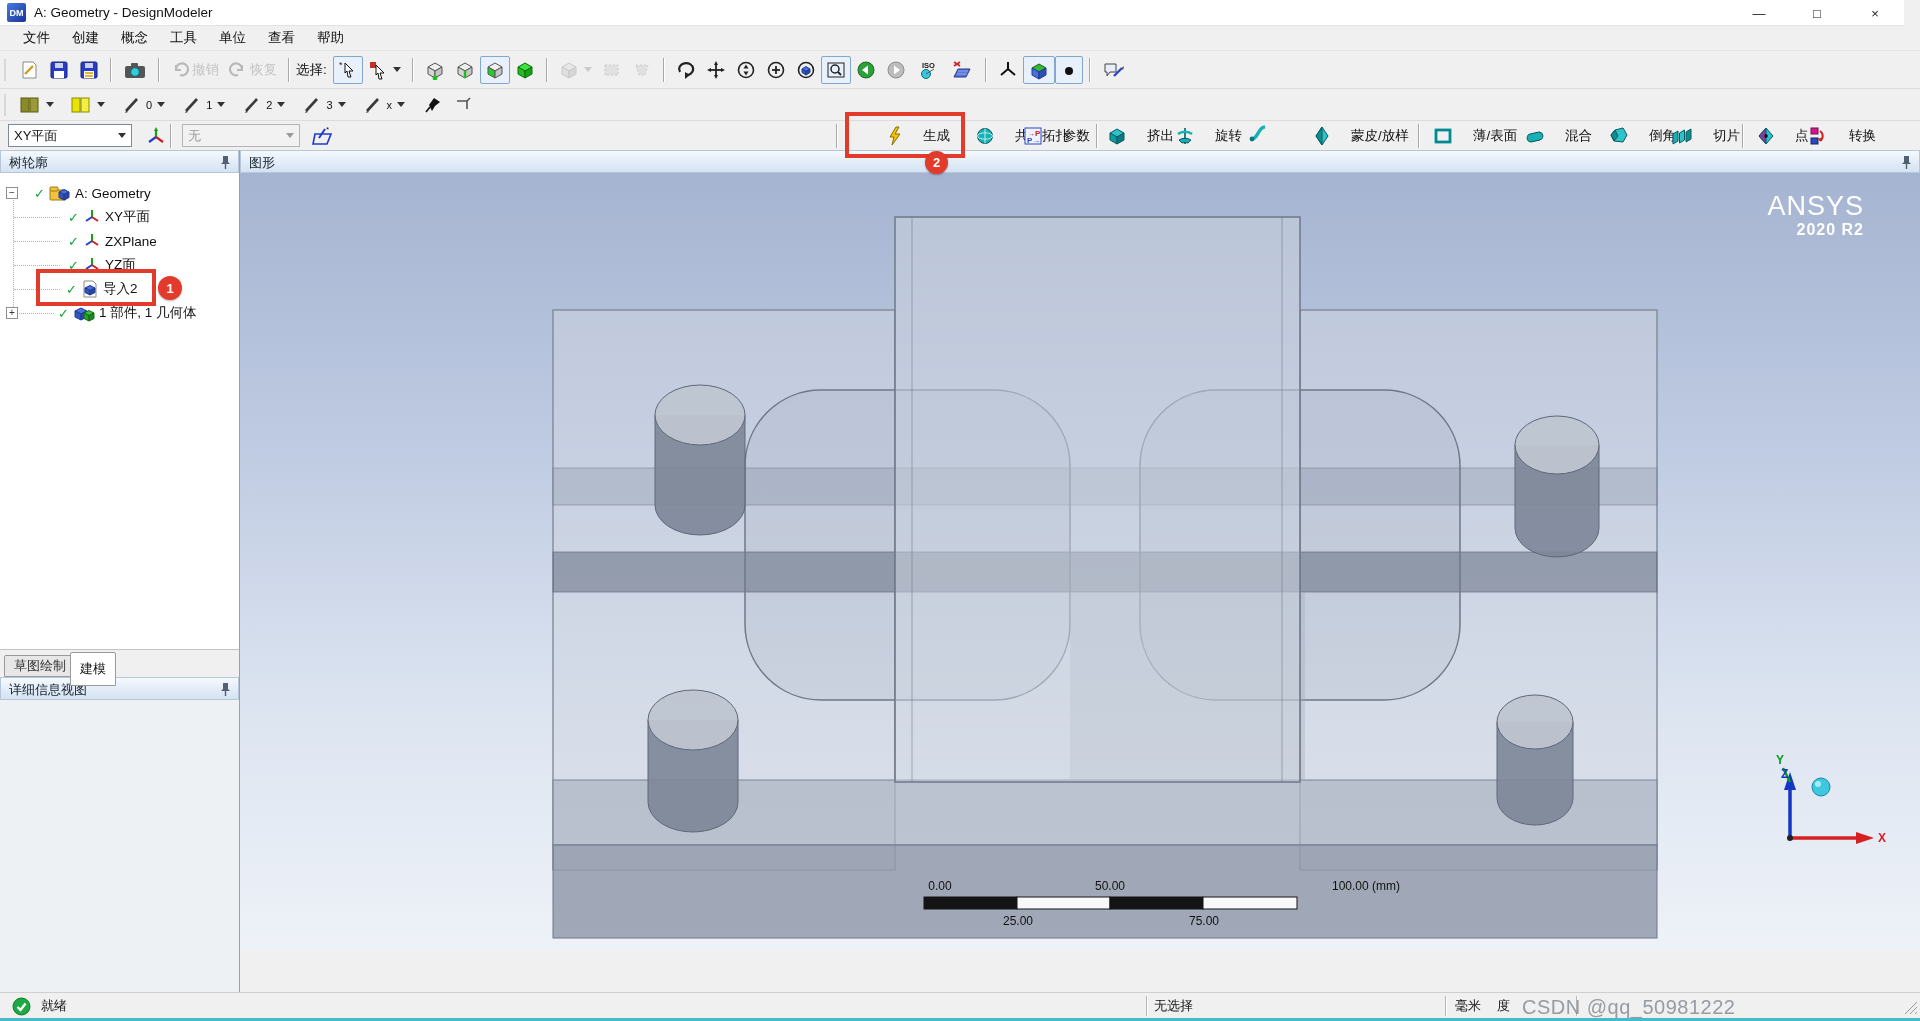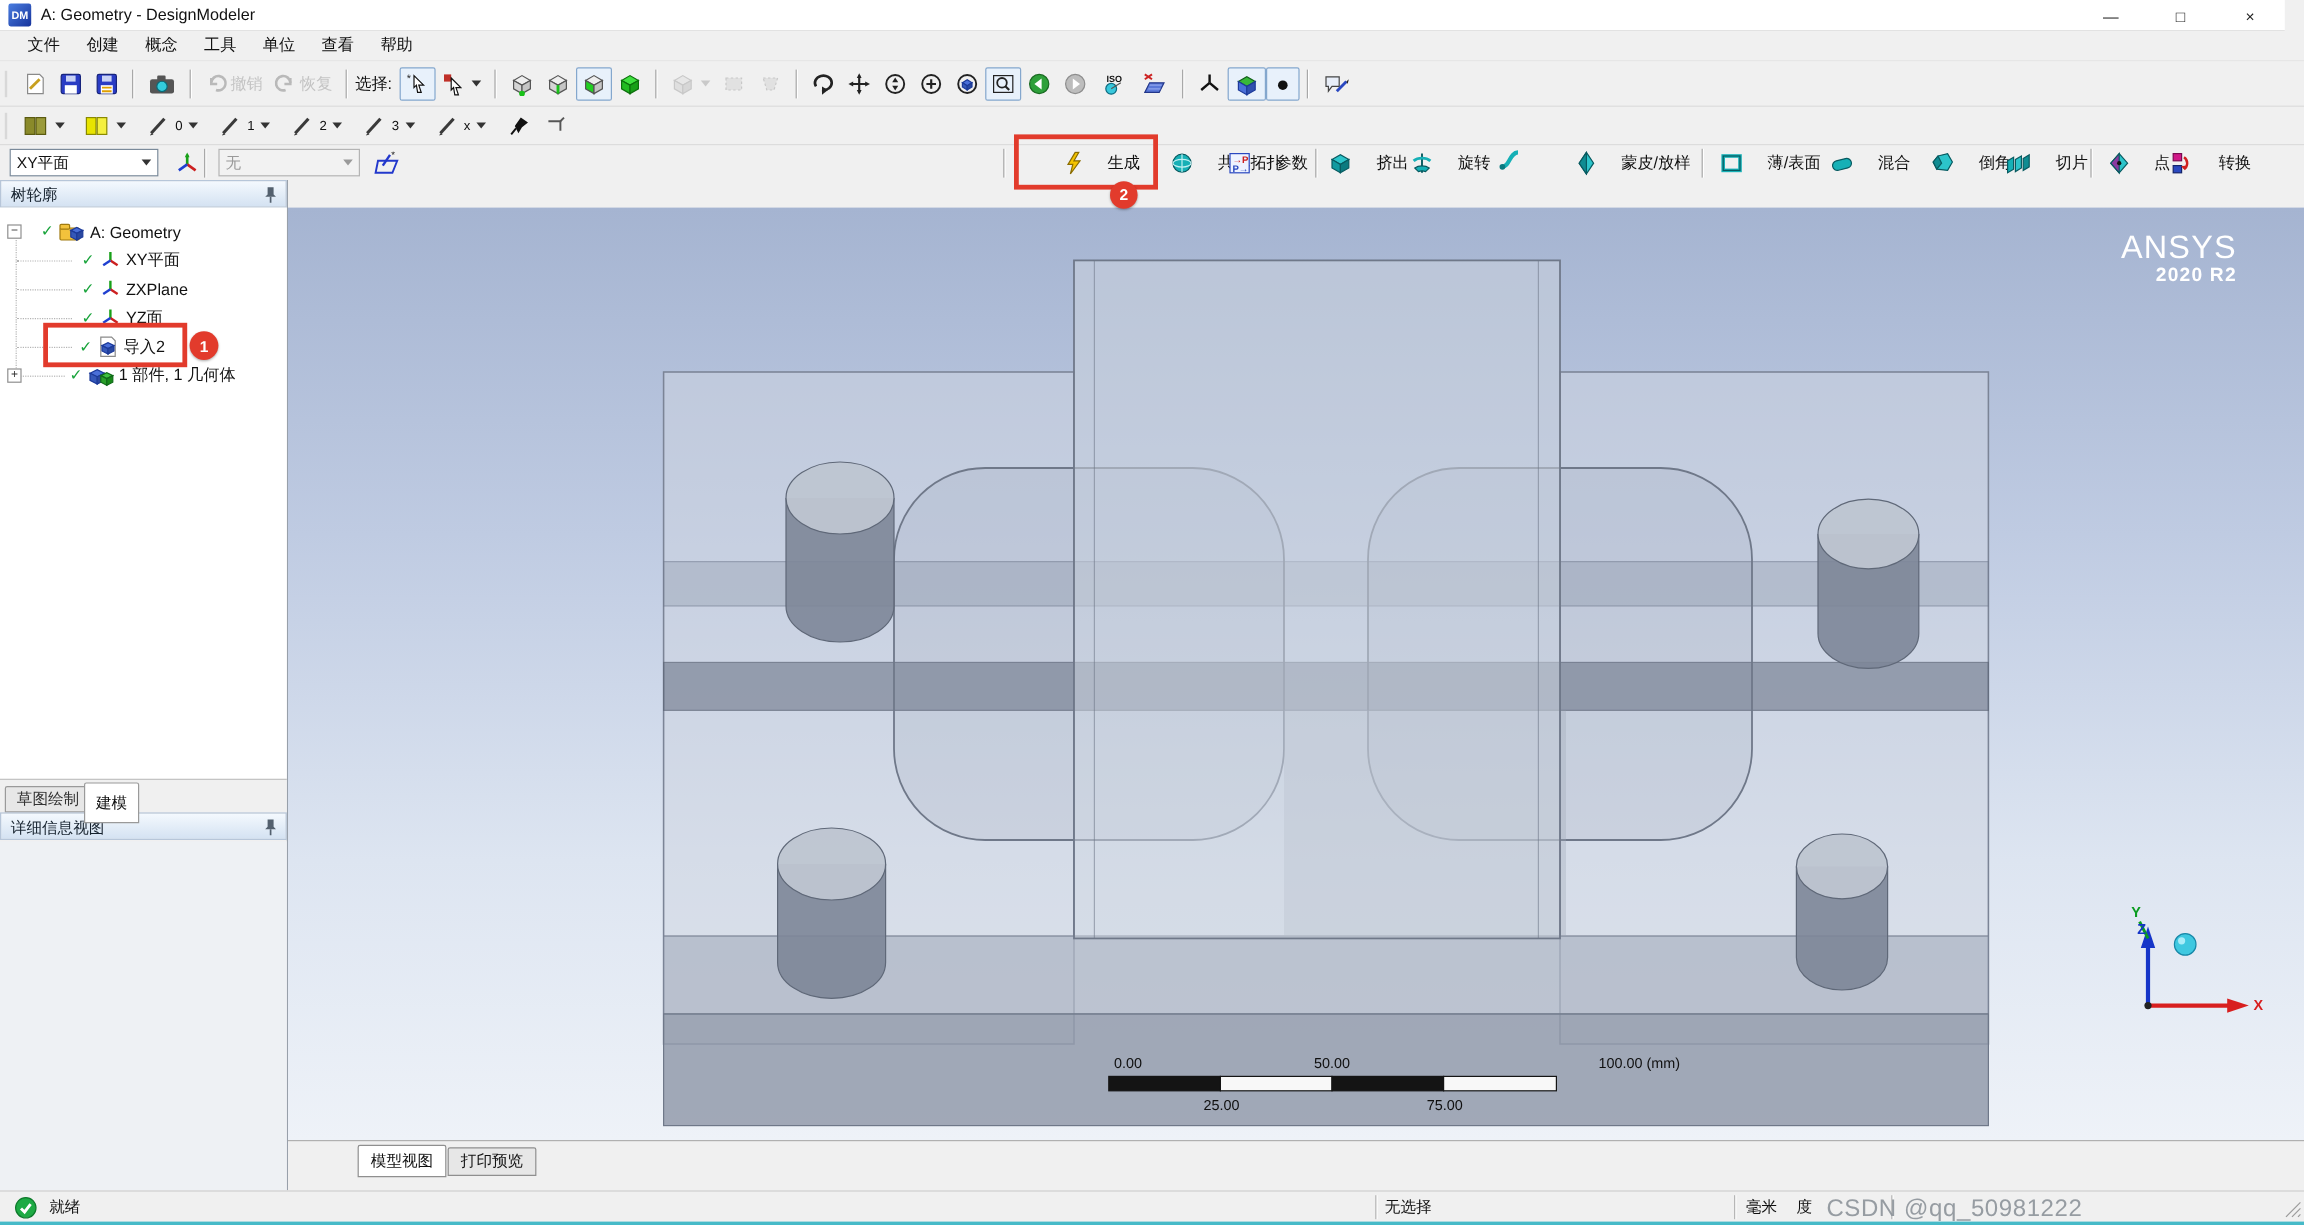--- a/index.html
+++ b/index.html
@@ -734,20 +734,29 @@
         <svg width="11" height="15">
           <path d="M3,1 h5 v6 l2,2 h-9 l2,-2 z" fill="#53606e"></path>
           <line x1="5.5" y1="9" x2="5.5" y2="14" stroke="#53606e" stroke-width="1.4"></line>
         </svg>
       </span>
   </div>
   <div class="details-body"></div>
 </div>
 
 <div class="right-panel">
+  <div class="panel-header">
+    <span>图形</span>
+    <span class="pin">
+        <svg width="11" height="15">
+          <path d="M3,1 h5 v6 l2,2 h-9 l2,-2 z" fill="#53606e"></path>
+          <line x1="5.5" y1="9" x2="5.5" y2="14" stroke="#53606e" stroke-width="1.4"></line>
+        </svg>
+      </span>
+  </div>
 
   <div class="viewport">
 
     <svg width="1680" height="777" viewBox="0 0 1680 777" style="position:absolute; left:0; top:0;">
 
       <rect x="313" y="137" width="342" height="560" fill="rgba(206,212,224,0.50)" stroke="#7b8496" stroke-width="1.3"></rect>
       <rect x="1060" y="137" width="357" height="560" fill="rgba(206,212,224,0.50)" stroke="#7b8496" stroke-width="1.3"></rect>
 
       <rect x="313" y="295" width="1104" height="37" fill="rgba(148,157,176,0.40)" stroke="rgba(110,120,140,0.5)"></rect>
       <rect x="313" y="379" width="1104" height="40" fill="rgba(100,109,128,0.55)" stroke="rgba(90,98,115,0.6)"></rect>
@@ -798,28 +807,20 @@
       <line x1="50" y1="34" x2="43" y2="20" stroke="#0a9c20" stroke-width="2.5"></line>
       <circle cx="50" cy="90" r="3" fill="#222"></circle>
       <circle cx="81" cy="39" r="9" fill="#3ec8e0" stroke="#1888a8"></circle>
       <circle cx="78" cy="36" r="3" fill="#a8ecf8"></circle>
     </svg>
     <span style="position:absolute; left:1536px; top:580px; color:#0a9c20; font-size:12px; font-weight:bold;">Y</span>
     <span style="position:absolute; left:1541px; top:594px; color:#1535c8; font-size:12px; font-weight:bold;">Z</span>
     <span style="position:absolute; left:1638px; top:658px; color:#d81f1f; font-size:12px; font-weight:bold;">X</span>
   </div>
 
-  <div class="view-tabs">
-    <div class="vtab active">
-      <span>模型视图</span>
-    </div>
-    <div class="vtab inactive">
-      <span>打印预览</span>
-    </div>
-  </div>
 </div>
 
 <div class="statusbar">
   <div class="status-cell" style="left:12px;">
     <span class="icon" style="margin-right:10px;">
         <svg width="19" height="19">
           <circle cx="9.5" cy="9.5" r="8.5" fill="#1daa44" stroke="#0e7a2c"></circle>
           <polyline points="5.5,10 8.5,13 13.5,6.5" fill="none" stroke="#fff" stroke-width="2.4"></polyline>
         </svg>
       </span>

